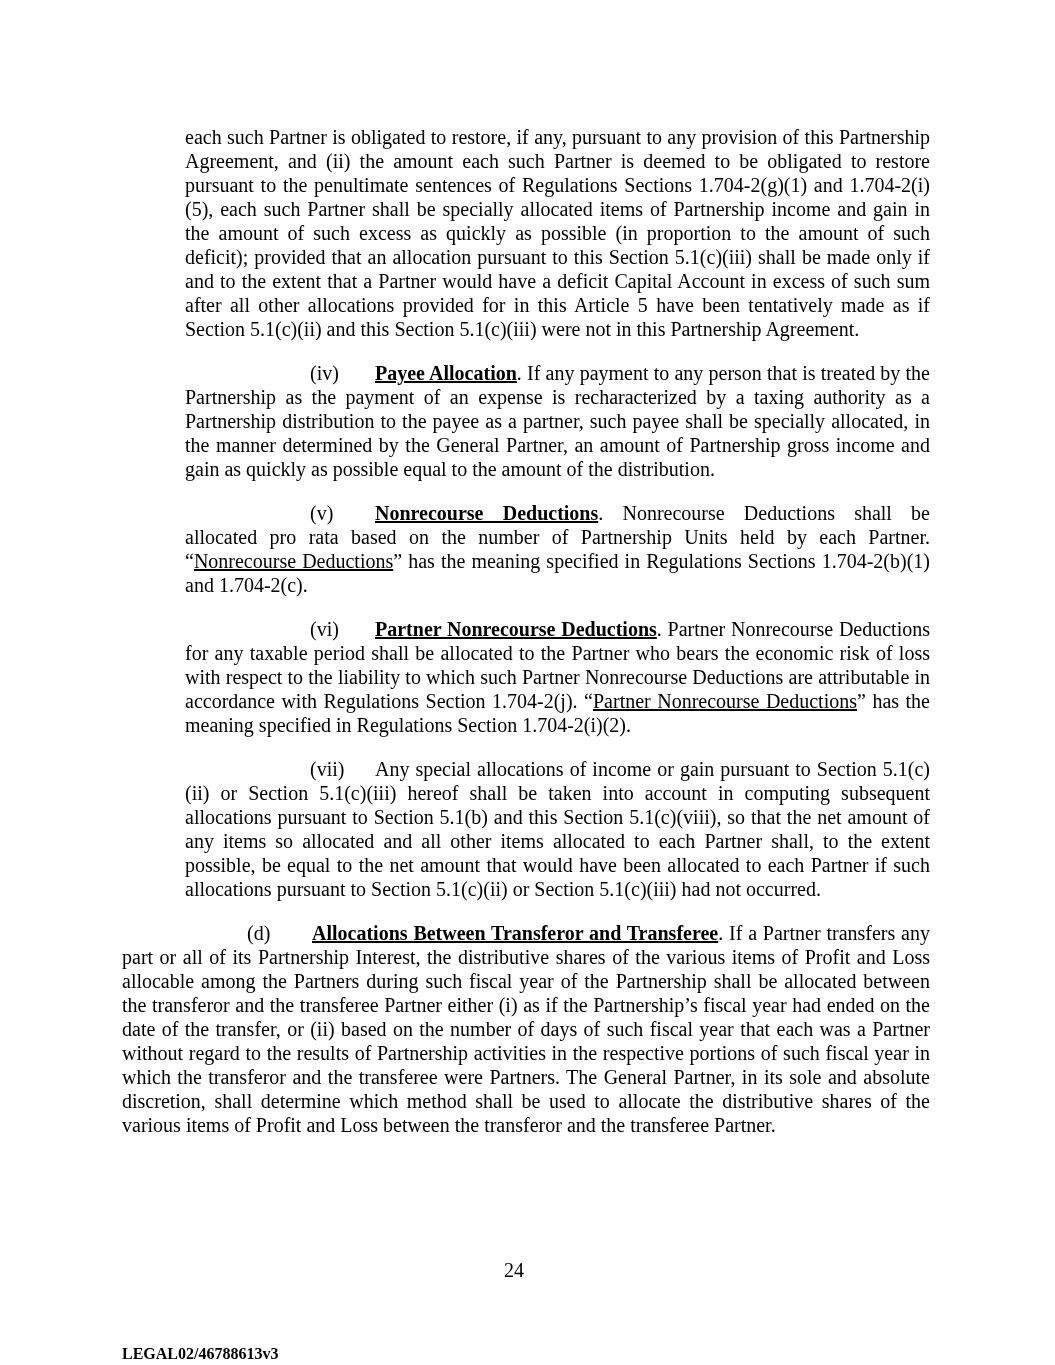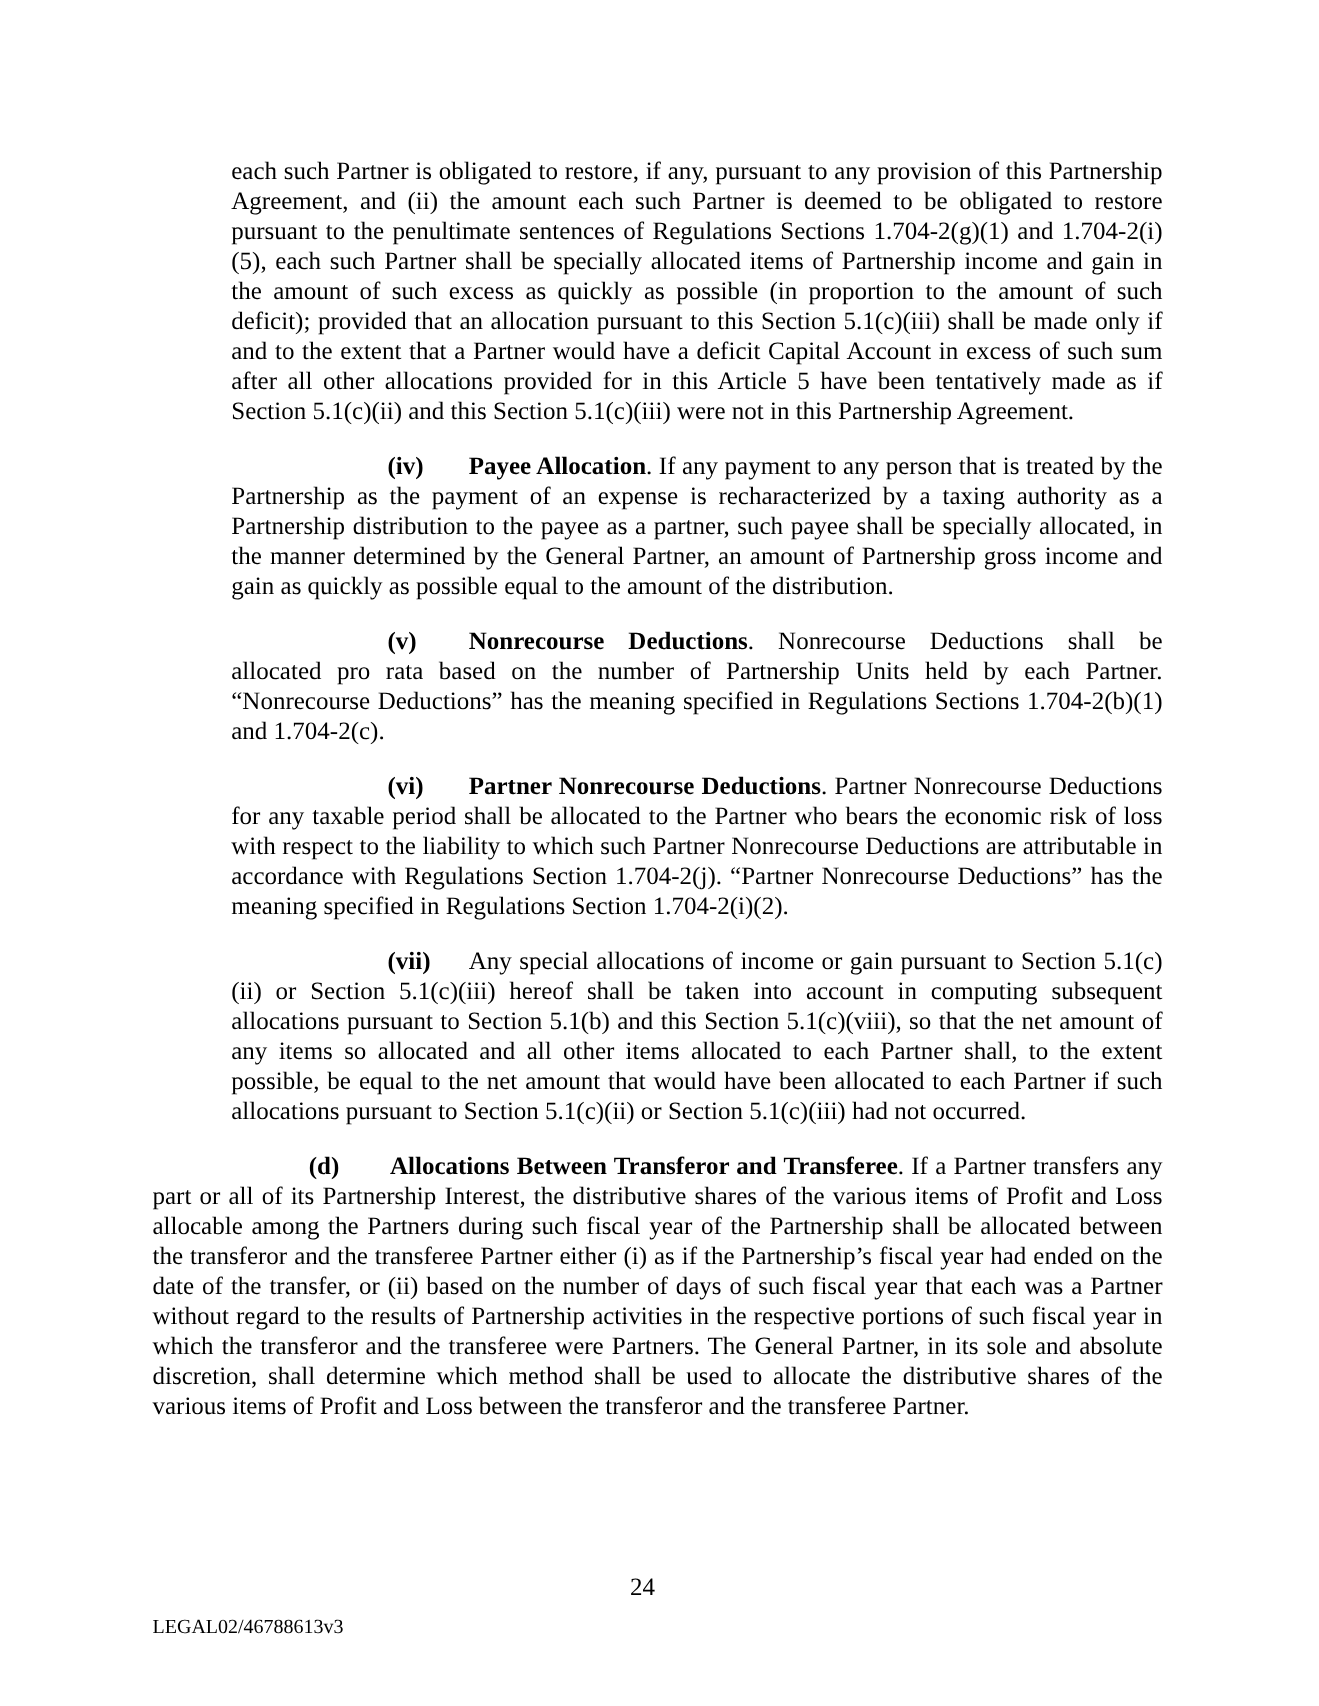--- a/index.html
+++ b/index.html
@@ -27,39 +27,39 @@
     line-height: 24px;
     text-align: justify;
   }
   p.para:last-child { margin-bottom: 0; }
   p.indented { margin-left: 63px; }
   p.numbered { text-indent: 125px; }
   .plabel {
     display: inline-block;
     width: 65px;
     text-indent: 0;
-    font-weight: bold;
   }
   .b { font-weight: bold; }
-  .u { }
+  .u { text-decoration: underline; }
   .footer-pagenum {
     position: absolute;
     left: 0;
     top: 1258px;
     width: 1028px;
     text-align: center;
     font-size: 20px;
     line-height: 24px;
   }
   .footer-docid {
     position: absolute;
     left: 122px;
-    top: 1292px;
+    top: 1344px;
     font-size: 16px;
     line-height: 20px;
+    font-weight: bold;
   }
 </style>
 </head>
 <body>
 
 <div class="doc-body" id="doc-body">
     <p class="para indented"><span>each such Partner is obligated to restore, if any, pursuant to any provision of this Partnership Agreement, and (ii) the amount each such Partner is deemed to be obligated to restore pursuant to the penultimate sentences of Regulations Sections 1.704-2(g)(1) and 1.704-2(i)(5), each such Partner shall be specially allocated items of Partnership income and gain in the amount of such excess as quickly as possible (in proportion to the amount of such deficit); provided that an allocation pursuant to this Section 5.1(c)(iii) shall be made only if and to the extent that a Partner would have a deficit Capital Account in excess of such sum after all other allocations provided for in this Article 5 have been tentatively made as if Section 5.1(c)(ii) and this Section 5.1(c)(iii) were not in this Partnership Agreement.</span></p>
     <p class="para indented numbered"><span class="plabel">(iv)</span><span class="b u">Payee Allocation</span><span>. If any payment to any person that is treated by the Partnership as the payment of an expense is recharacterized by a taxing authority as a Partnership distribution to the payee as a partner, such payee shall be specially allocated, in the manner determined by the General Partner, an amount of Partnership gross income and gain as quickly as possible equal to the amount of the distribution.</span></p>
     <p class="para indented numbered"><span class="plabel">(v)</span><span class="b u">Nonrecourse Deductions</span><span>. Nonrecourse Deductions shall be allocated pro rata based on the number of Partnership Units held by each Partner. “</span><span class="u">Nonrecourse Deductions</span><span>” has the meaning specified in Regulations Sections 1.704-2(b)(1) and 1.704-2(c).</span></p>
     <p class="para indented numbered"><span class="plabel">(vi)</span><span class="b u">Partner Nonrecourse Deductions</span><span>. Partner Nonrecourse Deductions for any taxable period shall be allocated to the Partner who bears the economic risk of loss with respect to the liability to which such Partner Nonrecourse Deductions are attributable in accordance with Regulations Section 1.704-2(j). “</span><span class="u">Partner Nonrecourse Deductions</span><span>” has the meaning specified in Regulations Section 1.704-2(i)(2).</span></p>

